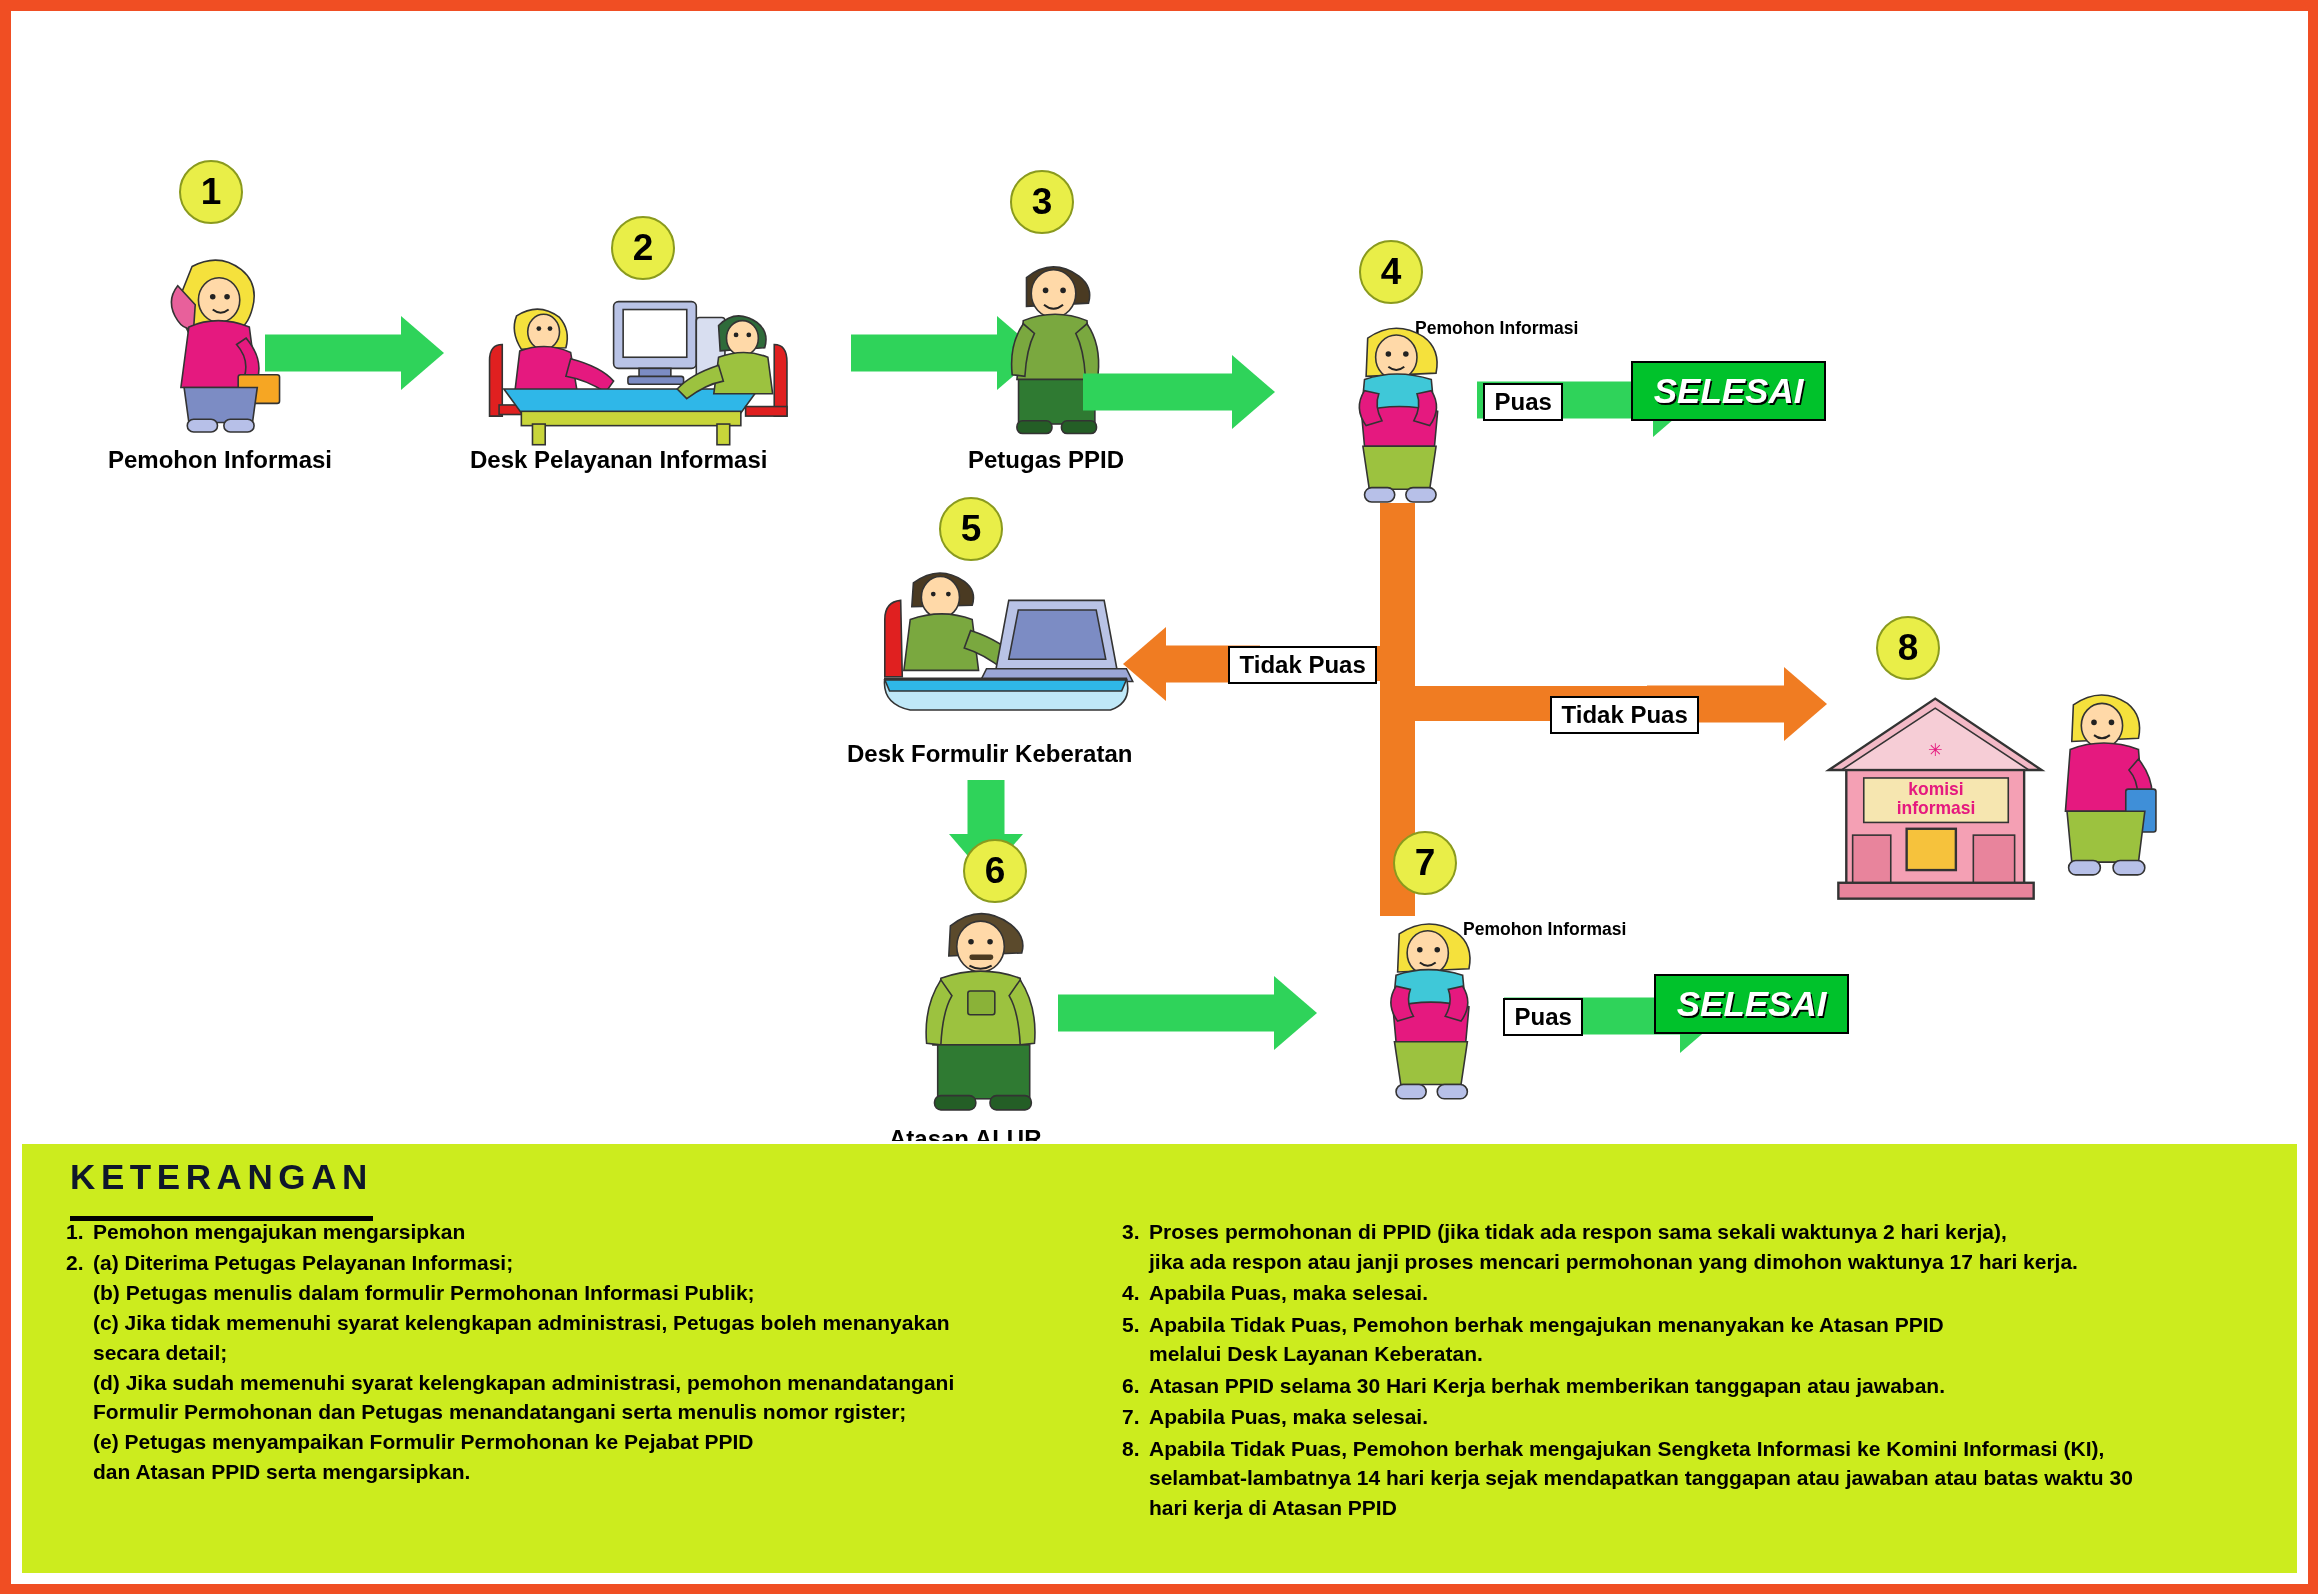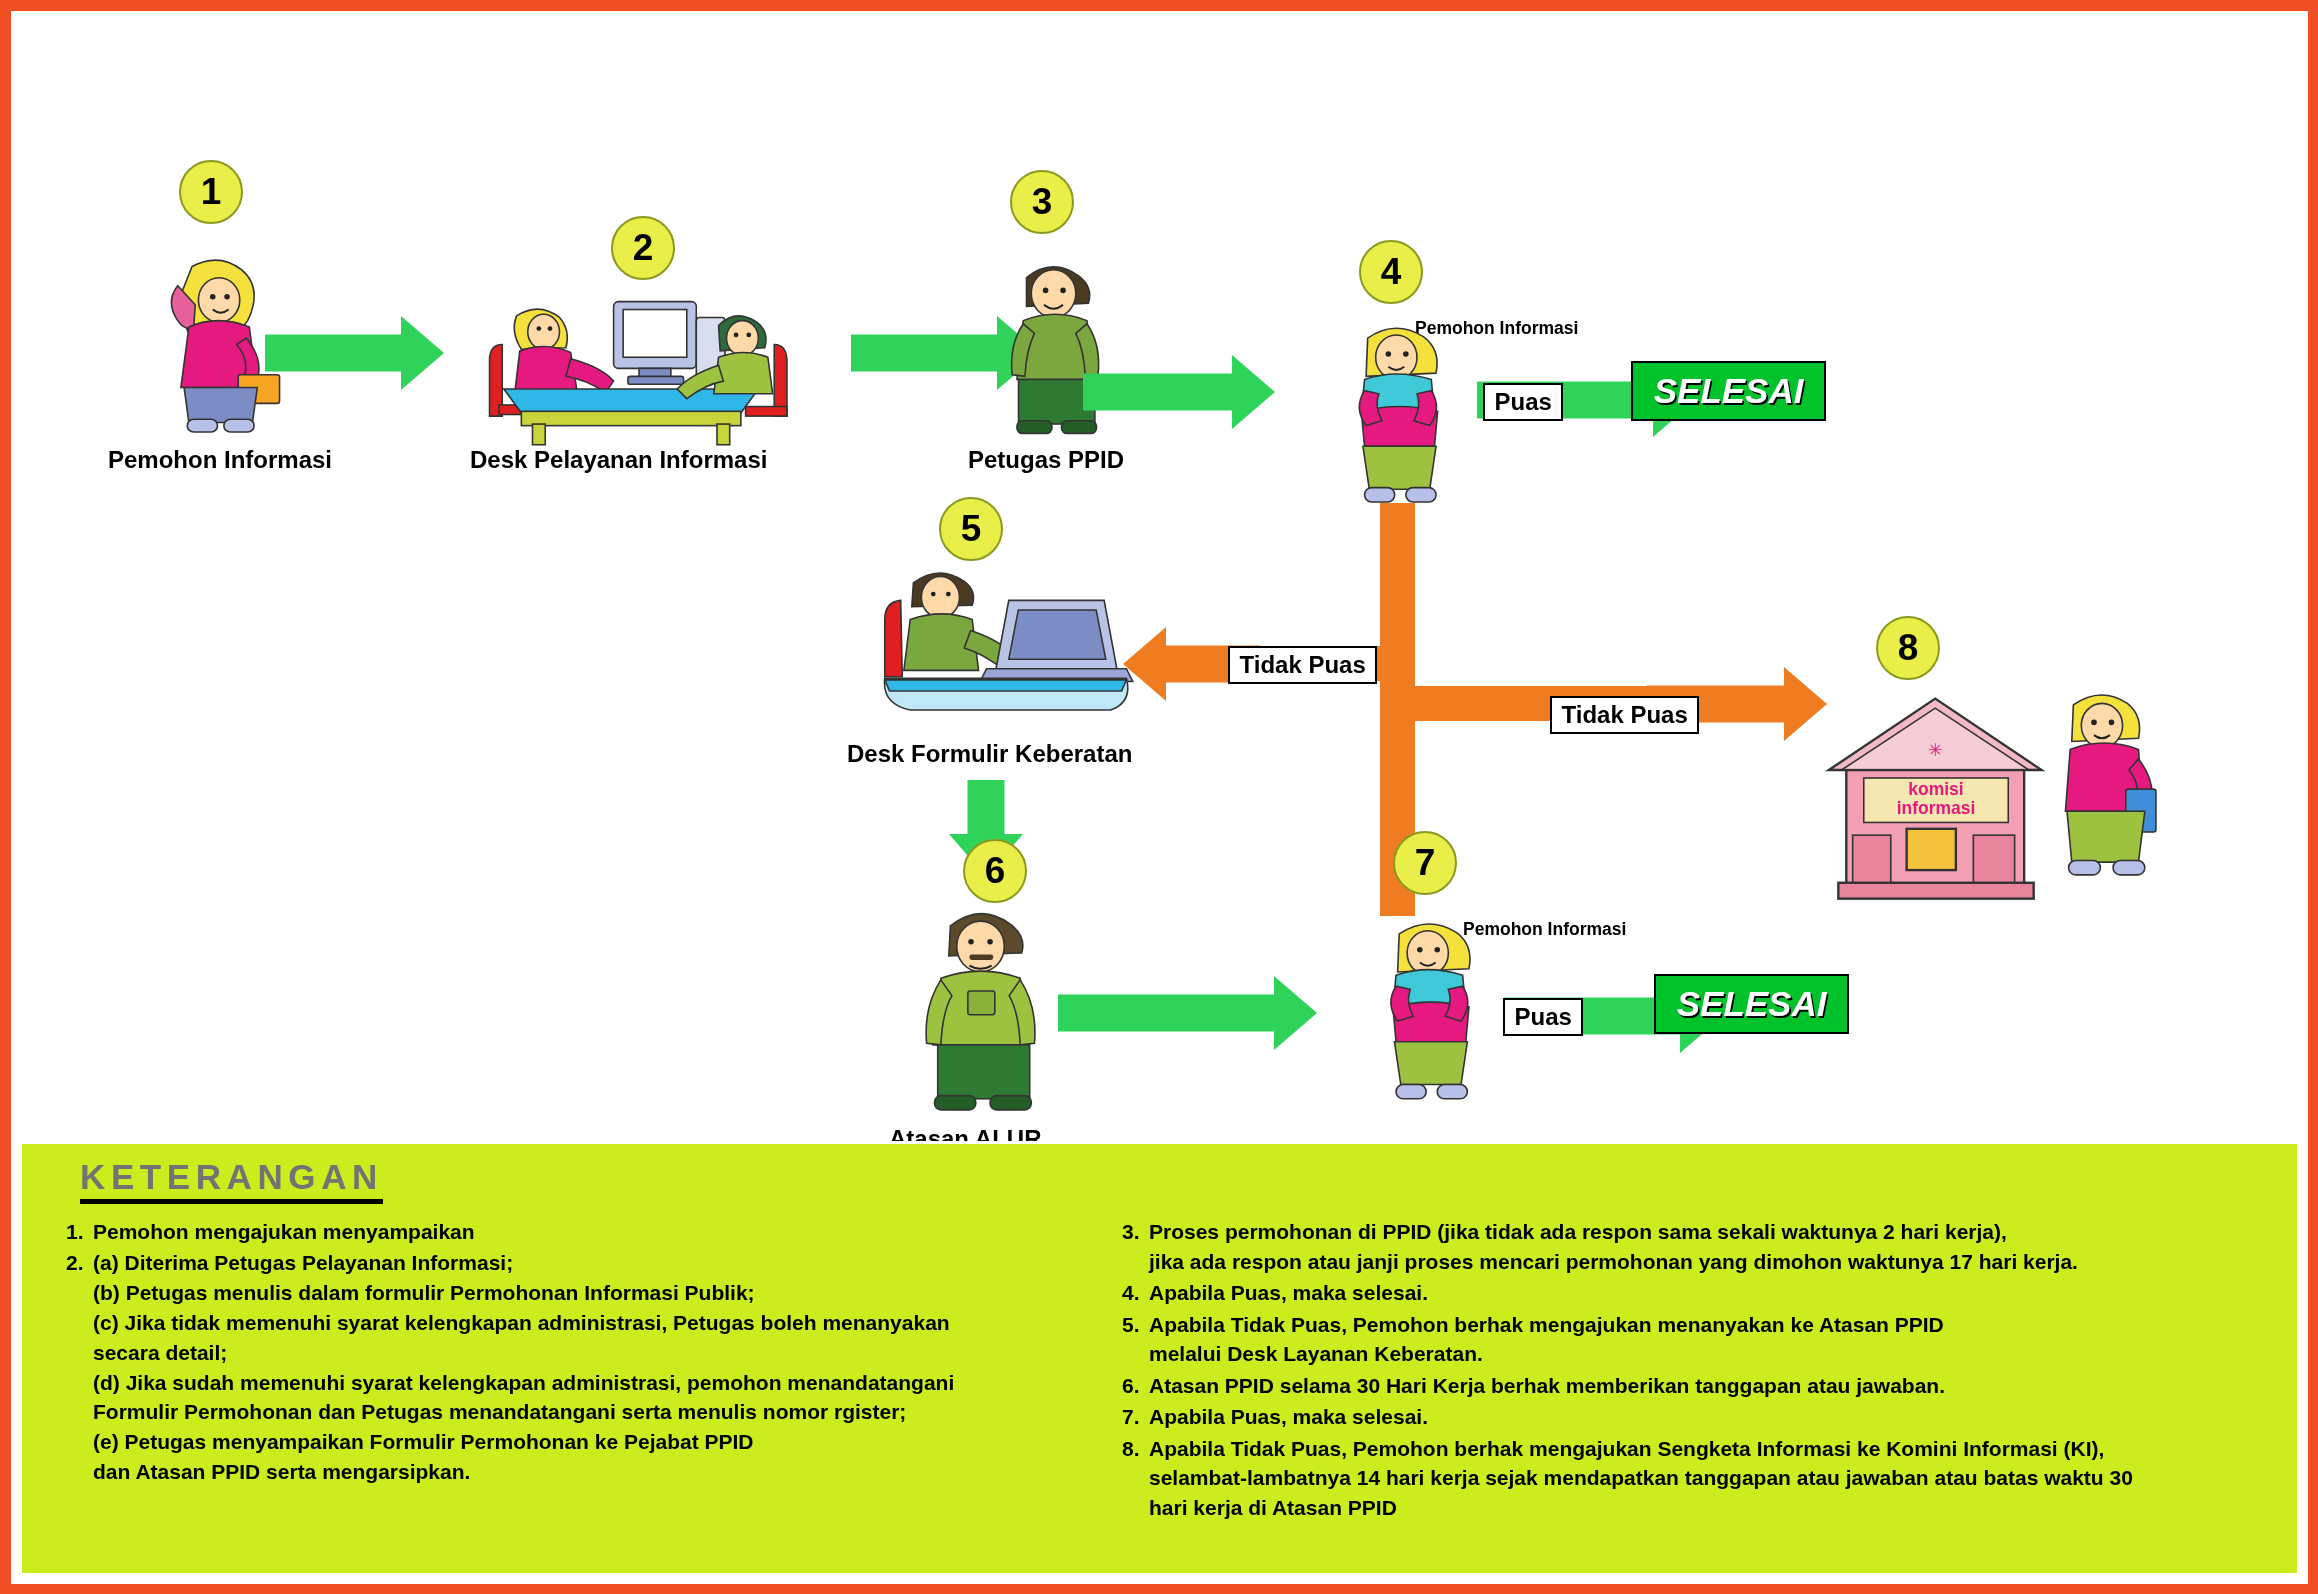--- a/index.html
+++ b/index.html
@@ -144,28 +144,28 @@
     position: absolute;
     left: 11px;
     right: 11px;
     bottom: 11px;
     height: 429px;
     background: #ccec1e;
     border-top: 3.2px solid #ffffff;
   }
   .ket-title {
     position: absolute;
-    left: 58px;
+    left: 48px;
     top: 12.7px;
     font-size: 35px;
     font-weight: bold;
     letter-spacing: 5.6px;
-    color: #737373;
+    color: #0f172a;
     border-bottom: 5.6px solid #000;
-    padding-bottom: 2px;
+    padding-bottom: 19px;
   }
   .ket-col {
     position: absolute;
     top: 73px;
     font-size: 21px;
     font-weight: bold;
     color: #000;
     line-height: 1.42;
   }
   .ket-col.left { left: 44px; width: 1056px; }
@@ -428,21 +428,21 @@
       <rect x="388" y="240" width="40" height="18" rx="9" fill="#b7c0e8" stroke="#333" stroke-width="2"></rect>
     </svg>
   </div>
 
   <div class="keterangan">
     <div class="ket-title">KETERANGAN</div>
 
     <div class="ket-col left">
       <div class="ket-item">
         <span class="ket-num">1.</span>
-        <span class="ket-text">Pemohon mengajukan menyampaikan</span>
+        <span class="ket-text">Pemohon mengajukan mengarsipkan</span>
       </div>
       <div class="ket-item">
         <span class="ket-num">2.</span>
         <span class="ket-text">(a) Diterima Petugas Pelayanan Informasi;
   (b) Petugas menulis dalam formulir Permohonan Informasi Publik;
  (c) Jika tidak memenuhi syarat kelengkapan administrasi, Petugas boleh menanyakan
       secara detail;
  (d) Jika sudah memenuhi syarat kelengkapan administrasi, pemohon menandatangani
       Formulir Permohonan dan Petugas menandatangani serta menulis nomor rgister;
  (e) Petugas menyampaikan Formulir Permohonan ke Pejabat PPID

